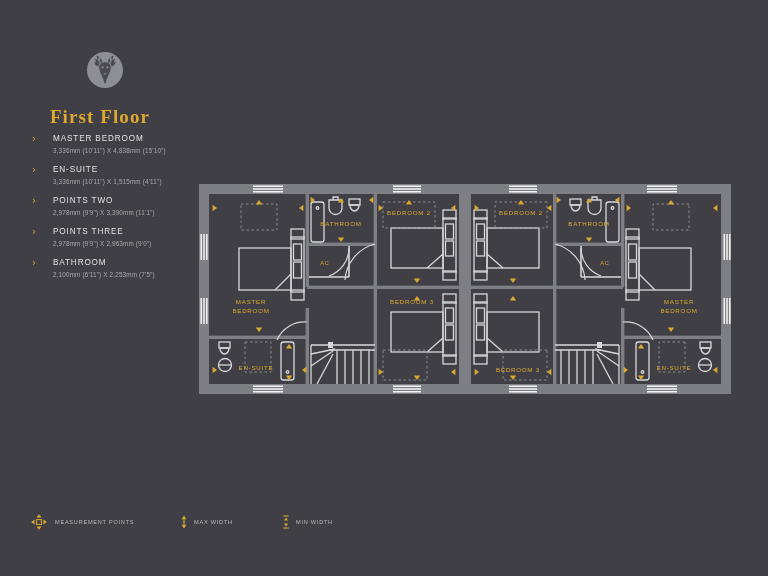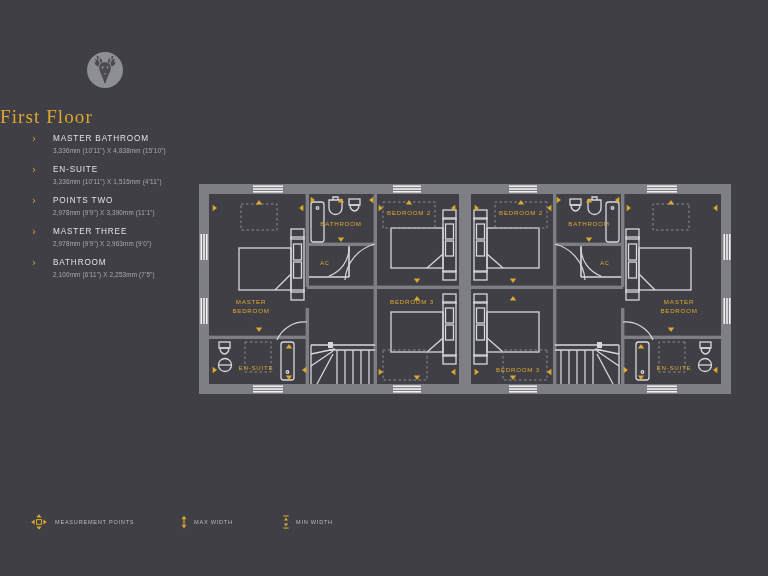--- a/index.html
+++ b/index.html
@@ -12,24 +12,24 @@
   .page{position:relative;width:768px;height:576px;}
 
   
   .sidebar{position:absolute;left:0;top:0;width:200px;height:500px;}
 
   .logo{position:absolute;left:82px;top:47px;width:46px;height:46px;}
   .logo svg{display:block;}
 
   .floor-title{
     position:absolute;left:0;top:106px;width:200px;
-    text-align:left;
+    text-align:center;
     font-family:"Liberation Serif","DejaVu Serif",serif;
     font-size:19px;letter-spacing:1.1px;color:#dda82f;
-    font-weight:400;
+    font-weight:700;
   }
 
   .room-list{position:absolute;left:30px;top:133px;width:175px;}
   .room{position:relative;margin-bottom:8px;padding-left:23px;}
   .room .chev{
     position:absolute;left:2px;top:1px;
     color:#dda82f;font-size:10px;line-height:10px;
     font-family:"DejaVu Sans",sans-serif;
   }
   .room .rname{
@@ -91,39 +91,39 @@
         </g>
       </svg>
     </div>
 
     <div class="floor-title">First Floor</div>
 
     <div class="room-list">
 
       <div class="room">
         <span class="chev">›</span>
-        <div class="rname">MASTER BATHROOM</div>
+        <div class="rname">MASTER BEDROOM</div>
         <div class="rdim">3,336mm (10'11") X 4,838mm (15'10")</div>
       </div>
 
       <div class="room">
         <span class="chev">›</span>
         <div class="rname">EN-SUITE</div>
         <div class="rdim">3,336mm (10'11") X 1,515mm (4'11")</div>
       </div>
 
       <div class="room">
         <span class="chev">›</span>
         <div class="rname">POINTS TWO</div>
         <div class="rdim">2,978mm (9'9") X 3,390mm (11'1")</div>
       </div>
 
       <div class="room">
         <span class="chev">›</span>
-        <div class="rname">MASTER THREE</div>
+        <div class="rname">POINTS THREE</div>
         <div class="rdim">2,978mm (9'9") X 2,963mm (9'0")</div>
       </div>
 
       <div class="room">
         <span class="chev">›</span>
         <div class="rname">BATHROOM</div>
         <div class="rdim">2,100mm (6'11") X 2,253mm (7'5")</div>
       </div>
 
     </div>

